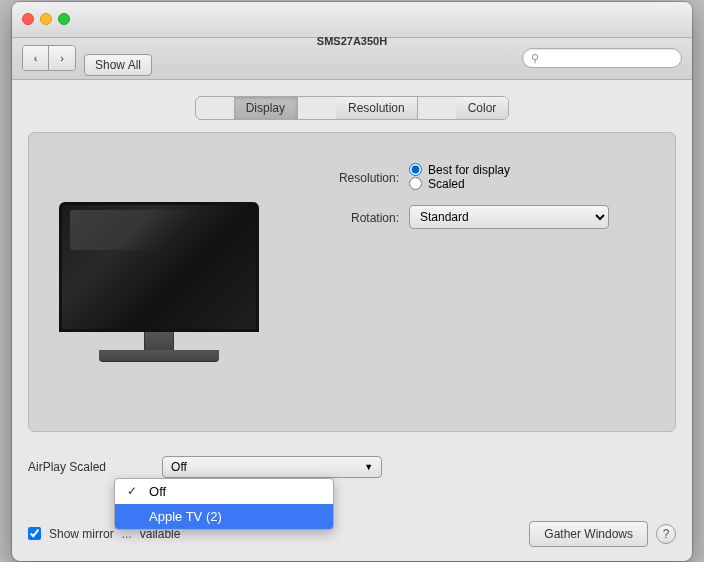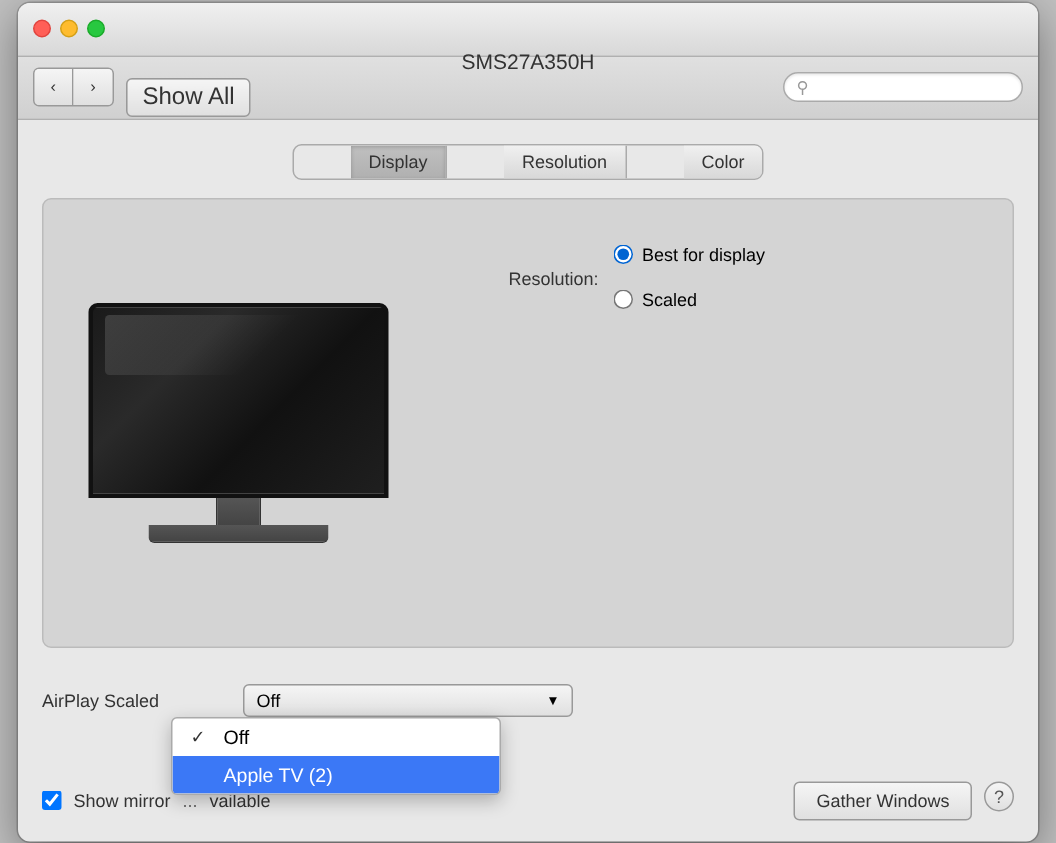--- a/index.html
+++ b/index.html
@@ -40,22 +40,22 @@
       border-radius: 50%;
       cursor: pointer;
     }
     .traffic-light.close { background: #ff5f57; border: 1px solid #e0443e; }
     .traffic-light.minimize { background: #febc2e; border: 1px solid #d4a017; }
     .traffic-light.maximize { background: #28c840; border: 1px solid #1aab29; }
     .title-bar-title {
       position: absolute;
       left: 50%;
       transform: translateX(-50%);
-      font-size: 14px;
-      font-weight: 400;
+      font-size: 11px;
+      font-weight: 700;
       color: #333;
       margin-top: 43px;
     }
     .toolbar {
       background: linear-gradient(to bottom, #e0e0e0, #d0d0d0);
       height: 42px;
       display: flex;
       align-items: center;
       padding: 0 10px;
       gap: 8px;
@@ -78,21 +78,21 @@
       justify-content: center;
       font-size: 11px;
       color: #333;
     }
     .nav-btn:first-child { border-right: 1px solid #999; }
     .show-all-btn {
       background: linear-gradient(to bottom, #f5f5f5, #e0e0e0);
       border: 1px solid #999;
       border-radius: 4px;
       padding: 3px 10px;
-      font-size: 16px;
+      font-size: 12px;
       cursor: pointer;
       color: #333;
       margin-top: 13px;
     }
     .search-box {
       margin-left: auto;
       display: flex;
       align-items: center;
       background: white;
       border: 1px solid #aaa;
@@ -209,21 +209,21 @@
       width: 110px;
       text-align: right;
       padding-right: 10px;
       font-size: 12px;
       color: #333;
       padding-top: 2px;
     }
     .resolution-options {
       display: flex;
       flex-direction: column;
-      gap: 16px;
+      gap: 0;
     }
     .radio-row {
       display: flex;
       align-items: center;
       gap: 6px;
       font-size: 12px;
     }
     .radio-input {
       accent-color: #0064d2;
     }
@@ -284,21 +284,21 @@
     .mirror-row {
       display: flex;
       align-items: center;
       gap: 8px;
       font-size: 12px;
       color: #333;
       flex: 1;
     }
     .right-controls {
       display: flex;
-      align-items: flex-start;
+      align-items: center;
       gap: 8px;
       padding-left: 12px;
     }
     .gather-btn {
       padding: 5px 14px;
       font-size: 12px;
       background: linear-gradient(to bottom, #f5f5f5, #e0e0e0);
       border: 1px solid #999;
       border-radius: 4px;
       cursor: pointer;
@@ -383,20 +383,29 @@
               <input type="radio" class="radio-input" name="resolution" checked="" style="">
               <span>Best for display</span>
             </div>
             <div class="radio-row">
               <input type="radio" class="radio-input" name="resolution" style="">
               <span>Scaled</span>
             </div>
           </div>
         </div>
 
+        <div class="setting-row">
+          <div class="setting-label">Rotation:</div>
+          <select class="select-control">
+            <option>Standard</option>
+            <option>90°</option>
+            <option>180°</option>
+            <option>270°</option>
+          </select>
+        </div>
 
       </div>
     </div>
   </div>
 
   <div class="bottom-section">
 
     <div class="airplay-section">
       <span class="airplay-label">AirPlay Scaled</span>
       <div class="dropdown-container">

